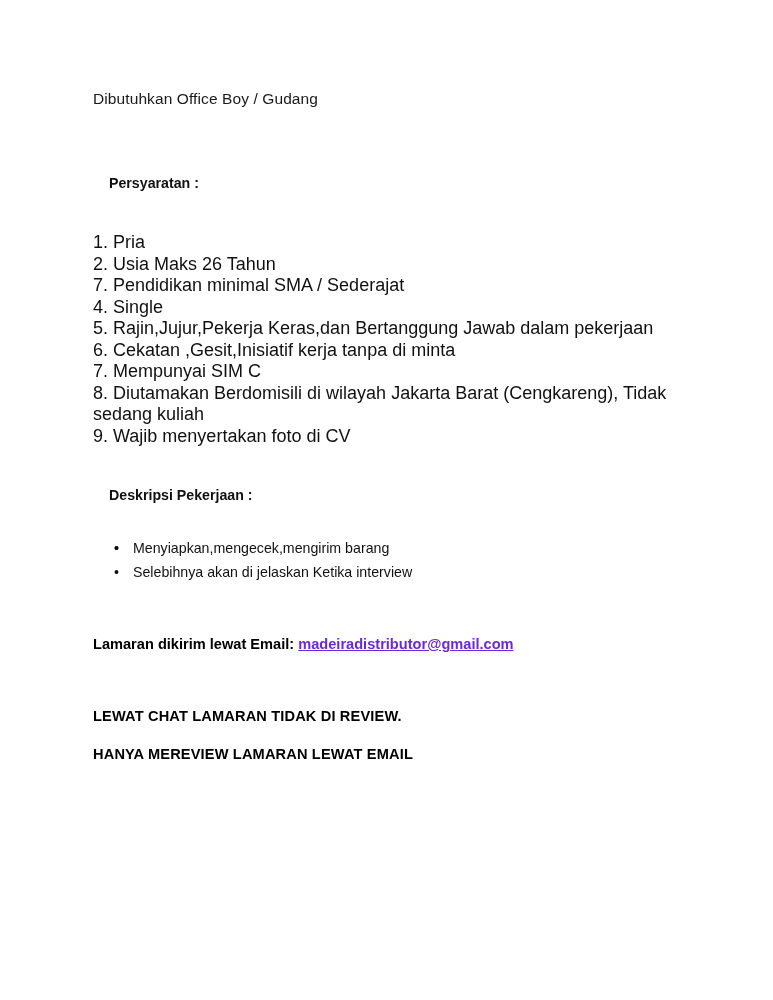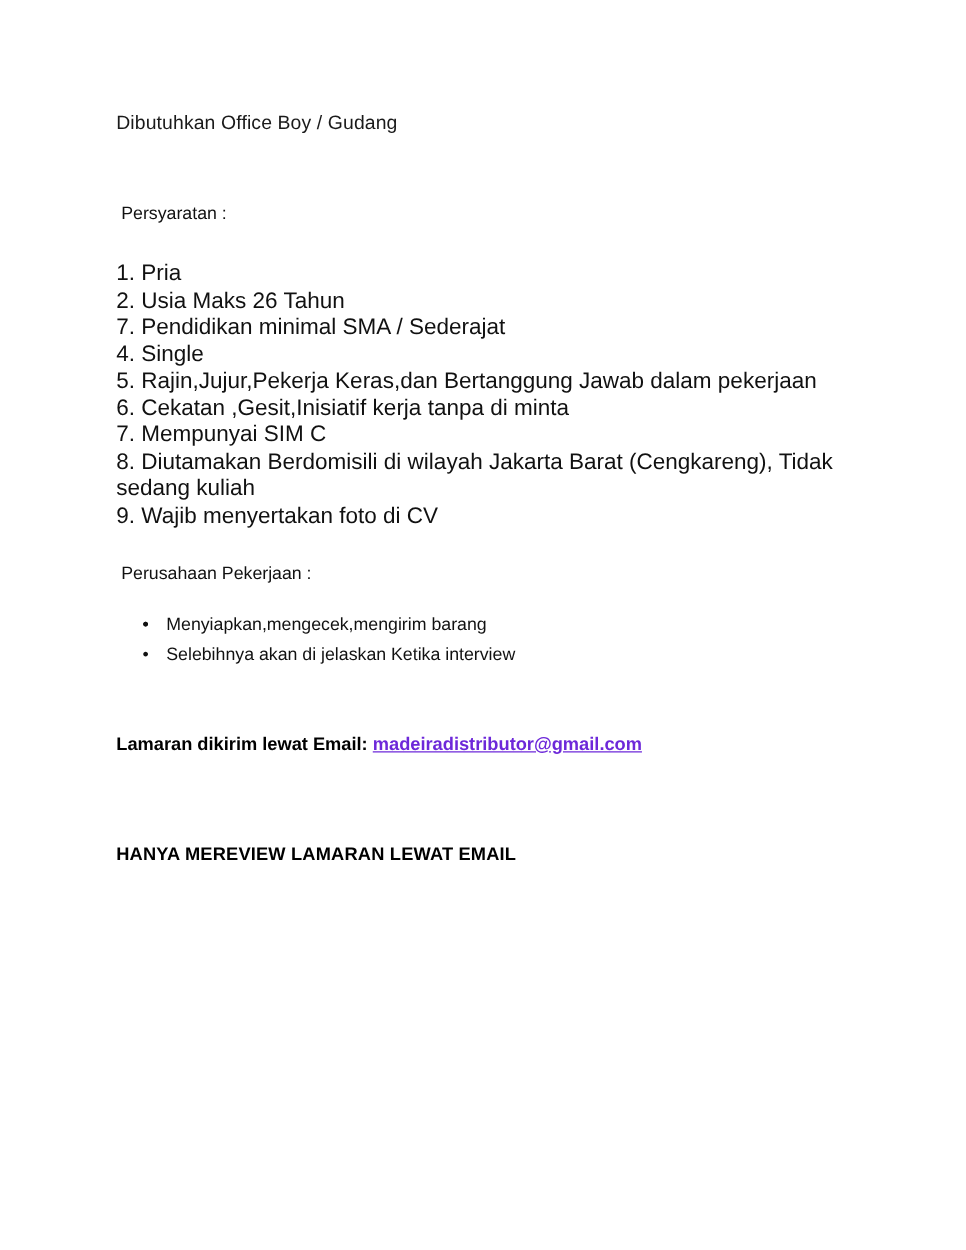--- a/index.html
+++ b/index.html
@@ -40,24 +40,24 @@
     letter-spacing: 0.1px;
     margin: 0;
   }
 
   .spacer-lg { height: 48px; }
   .spacer-md { height: 22px; }
   .spacer-sm { height: 14px; }
 
   .section-label {
     font-size: 14.2px;
-    font-weight: 400;
+    font-weight: 700;
     color: #111111;
     line-height: 21px;
-    margin: 4px;
+    margin: 16px;
   }
 
   .req-list {
     margin: 0;
     padding: 0;
     list-style: none;
   }
   .req-list li {
     font-size: 18px;
     font-weight: 400;
@@ -137,21 +137,21 @@
       <li>4. Single</li>
       <li>5. Rajin,Jujur,Pekerja Keras,dan Bertanggung Jawab dalam pekerjaan</li>
       <li>6. Cekatan ,Gesit,Inisiatif kerja tanpa di minta</li>
       <li>7. Mempunyai SIM C</li>
       <li>8. Diutamakan Berdomisili di wilayah Jakarta Barat (Cengkareng), Tidak sedang kuliah</li>
       <li>9. Wajib menyertakan foto di CV</li>
     </ul>
 
     <div class="spacer-md"></div>
 
-    <p class="section-label">Perusahaan Pekerjaan :</p>
+    <p class="section-label">Deskripsi Pekerjaan :</p>
 
     <div class="spacer-sm"></div>
 
     <ul class="desc-list">
       <li>
         <span class="bullet-dot">•</span>
       </li>
       <li>
         <span class="bullet-dot">•</span>
         <span>Menyiapkan,mengecek,mengirim barang</span>
@@ -161,19 +161,20 @@
         <span>Selebihnya akan di jelaskan Ketika interview</span>
       </li>
     </ul>
 
     <div style="height:48px"></div>
 
     <p class="email-line"><span>Lamaran dikirim lewat Email</span><span class="sep">: </span><span class="email-link">madeiradistributor@gmail.com</span></p>
 
     <div style="height:50px"></div>
 
+    <p class="notice">LEWAT CHAT LAMARAN TIDAK DI REVIEW.</p>
 
     <div style="height:16px"></div>
 
     <p class="notice">HANYA MEREVIEW LAMARAN LEWAT EMAIL</p>
 
   </div>
 </div>
 
 </body></html>

